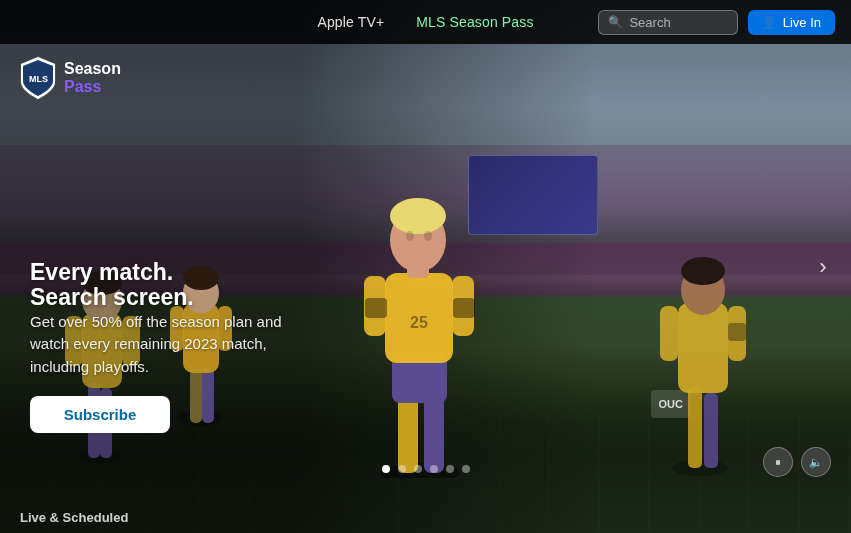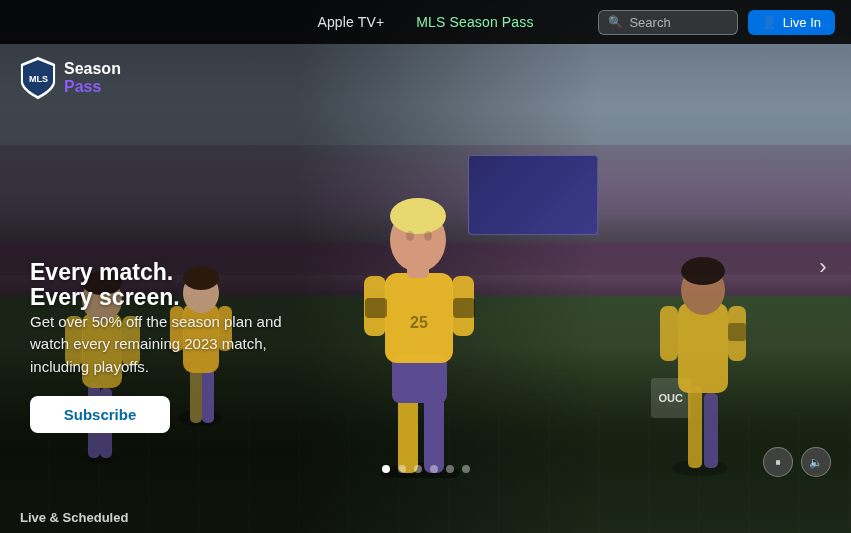--- a/index.html
+++ b/index.html
@@ -305,21 +305,21 @@
     }
 
     
     .sponsor-banner {
       position: absolute;
       bottom: 115px;
       right: 160px;
       z-index: 3;
       background: rgba(255,255,255,0.15);
       border-radius: 3px;
-      padding: 14px 8px;
+      padding: 8px 8px;
       font-size: 11px;
       color: rgba(255,255,255,0.8);
       font-weight: 600;
       text-align: center;
     }
 
     
     .simulated-crowd {
       position: absolute;
       top: 145px;
@@ -480,21 +480,21 @@
     </div>
   </div>
 
   <div class="sponsor-banner">
     <span>OUC</span>
   </div>
 
   <div class="hero-content">
     <h1 class="hero-headline">
       <span>Every match.</span><br>
-      <span>Every screen.</span>
+      <span>Search screen.</span>
     </h1>
     <p class="hero-subtext">Get over 50% off the season plan and watch every remaining 2023 match, including playoffs.</p>
     <button class="subscribe-btn">Subscribe</button>
   </div>
 
   <div class="pagination-dots">
     <div class="dot active"></div>
     <div class="dot"></div>
     <div class="dot"></div>
     <div class="dot"></div>

